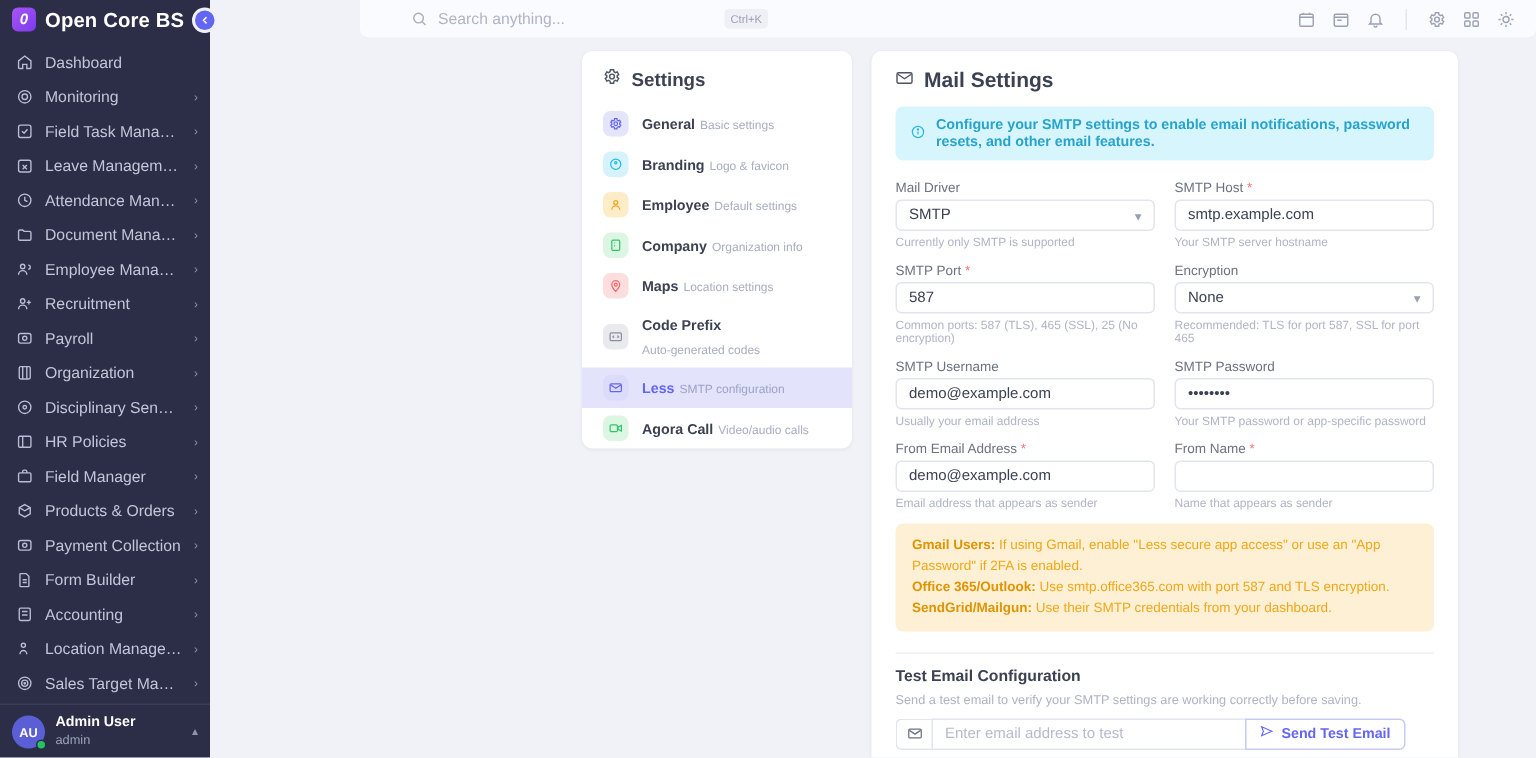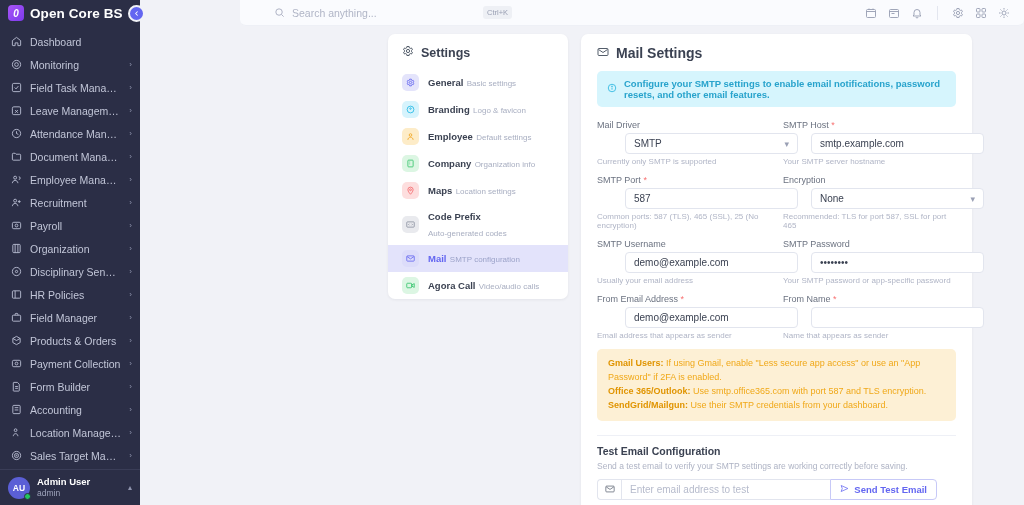--- a/index.html
+++ b/index.html
@@ -160,21 +160,21 @@
   .info-text { font-size: 9.5px; color: #28a3cc; font-weight: bold; }
 
   .grid { display: flex; gap: 13px; margin-bottom: 9px; }
   .field { flex: 1 1 50%; min-width: 0; }
   .f-label { font-size: 9px; color: #6b7280; margin-bottom: 3px; display: block; }
   .req { color: #f87171; }
   .f-control {
     height: 21px; border: 1px solid #e2e5ee; border-radius: 4px;
     background: #fff; display: flex; align-items: center;
     padding: 4px 8px; font-size: 10px; color: #3b4252;
-    position: relative; width: 100%; margin-left: 28px;
+    position: relative; width: 100%;
   }
   .f-control input {
     border: none; outline: none; background: transparent; width: 100%;
     font-family: inherit; font-size: 10px; color: #3b4252; padding: 0;
   }
   .f-control input::placeholder { color: #b6bbcc; }
   .f-control .chev { position: absolute; right: 8px; color: #9aa0b4; font-size: 9px; }
   .f-hint { font-size: 8px; color: #b0b5c6; margin-top: 3px; display: block; }
 
   .warn-box {
@@ -590,21 +590,21 @@
           </span>
         </div>
         <div class="set-item active">
           <span class="set-ico" style="background:#dcdcfa;color:#6366f1">
               <svg viewBox="0 0 24 24" fill="none" stroke="currentColor" stroke-width="2.2">
                 <rect x="2" y="5" width="20" height="14" rx="2"></rect>
                 <polyline points="3 7 12 13 21 7"></polyline>
               </svg>
             </span>
           <span class="set-text">
-            <span class="set-name">Mail</span>
+            <span class="set-name">Less</span>
             <span class="set-sub">SMTP configuration</span>
           </span>
         </div>
         <div class="set-item">
           <span class="set-ico" style="background:#dcf6e3;color:#34c36b">
               <svg viewBox="0 0 24 24" fill="none" stroke="currentColor" stroke-width="2.2">
                 <rect x="2" y="6" width="13" height="12" rx="2"></rect>
                 <polygon points="16 10 22 7 22 17 16 14"></polygon>
               </svg>
             </span>

